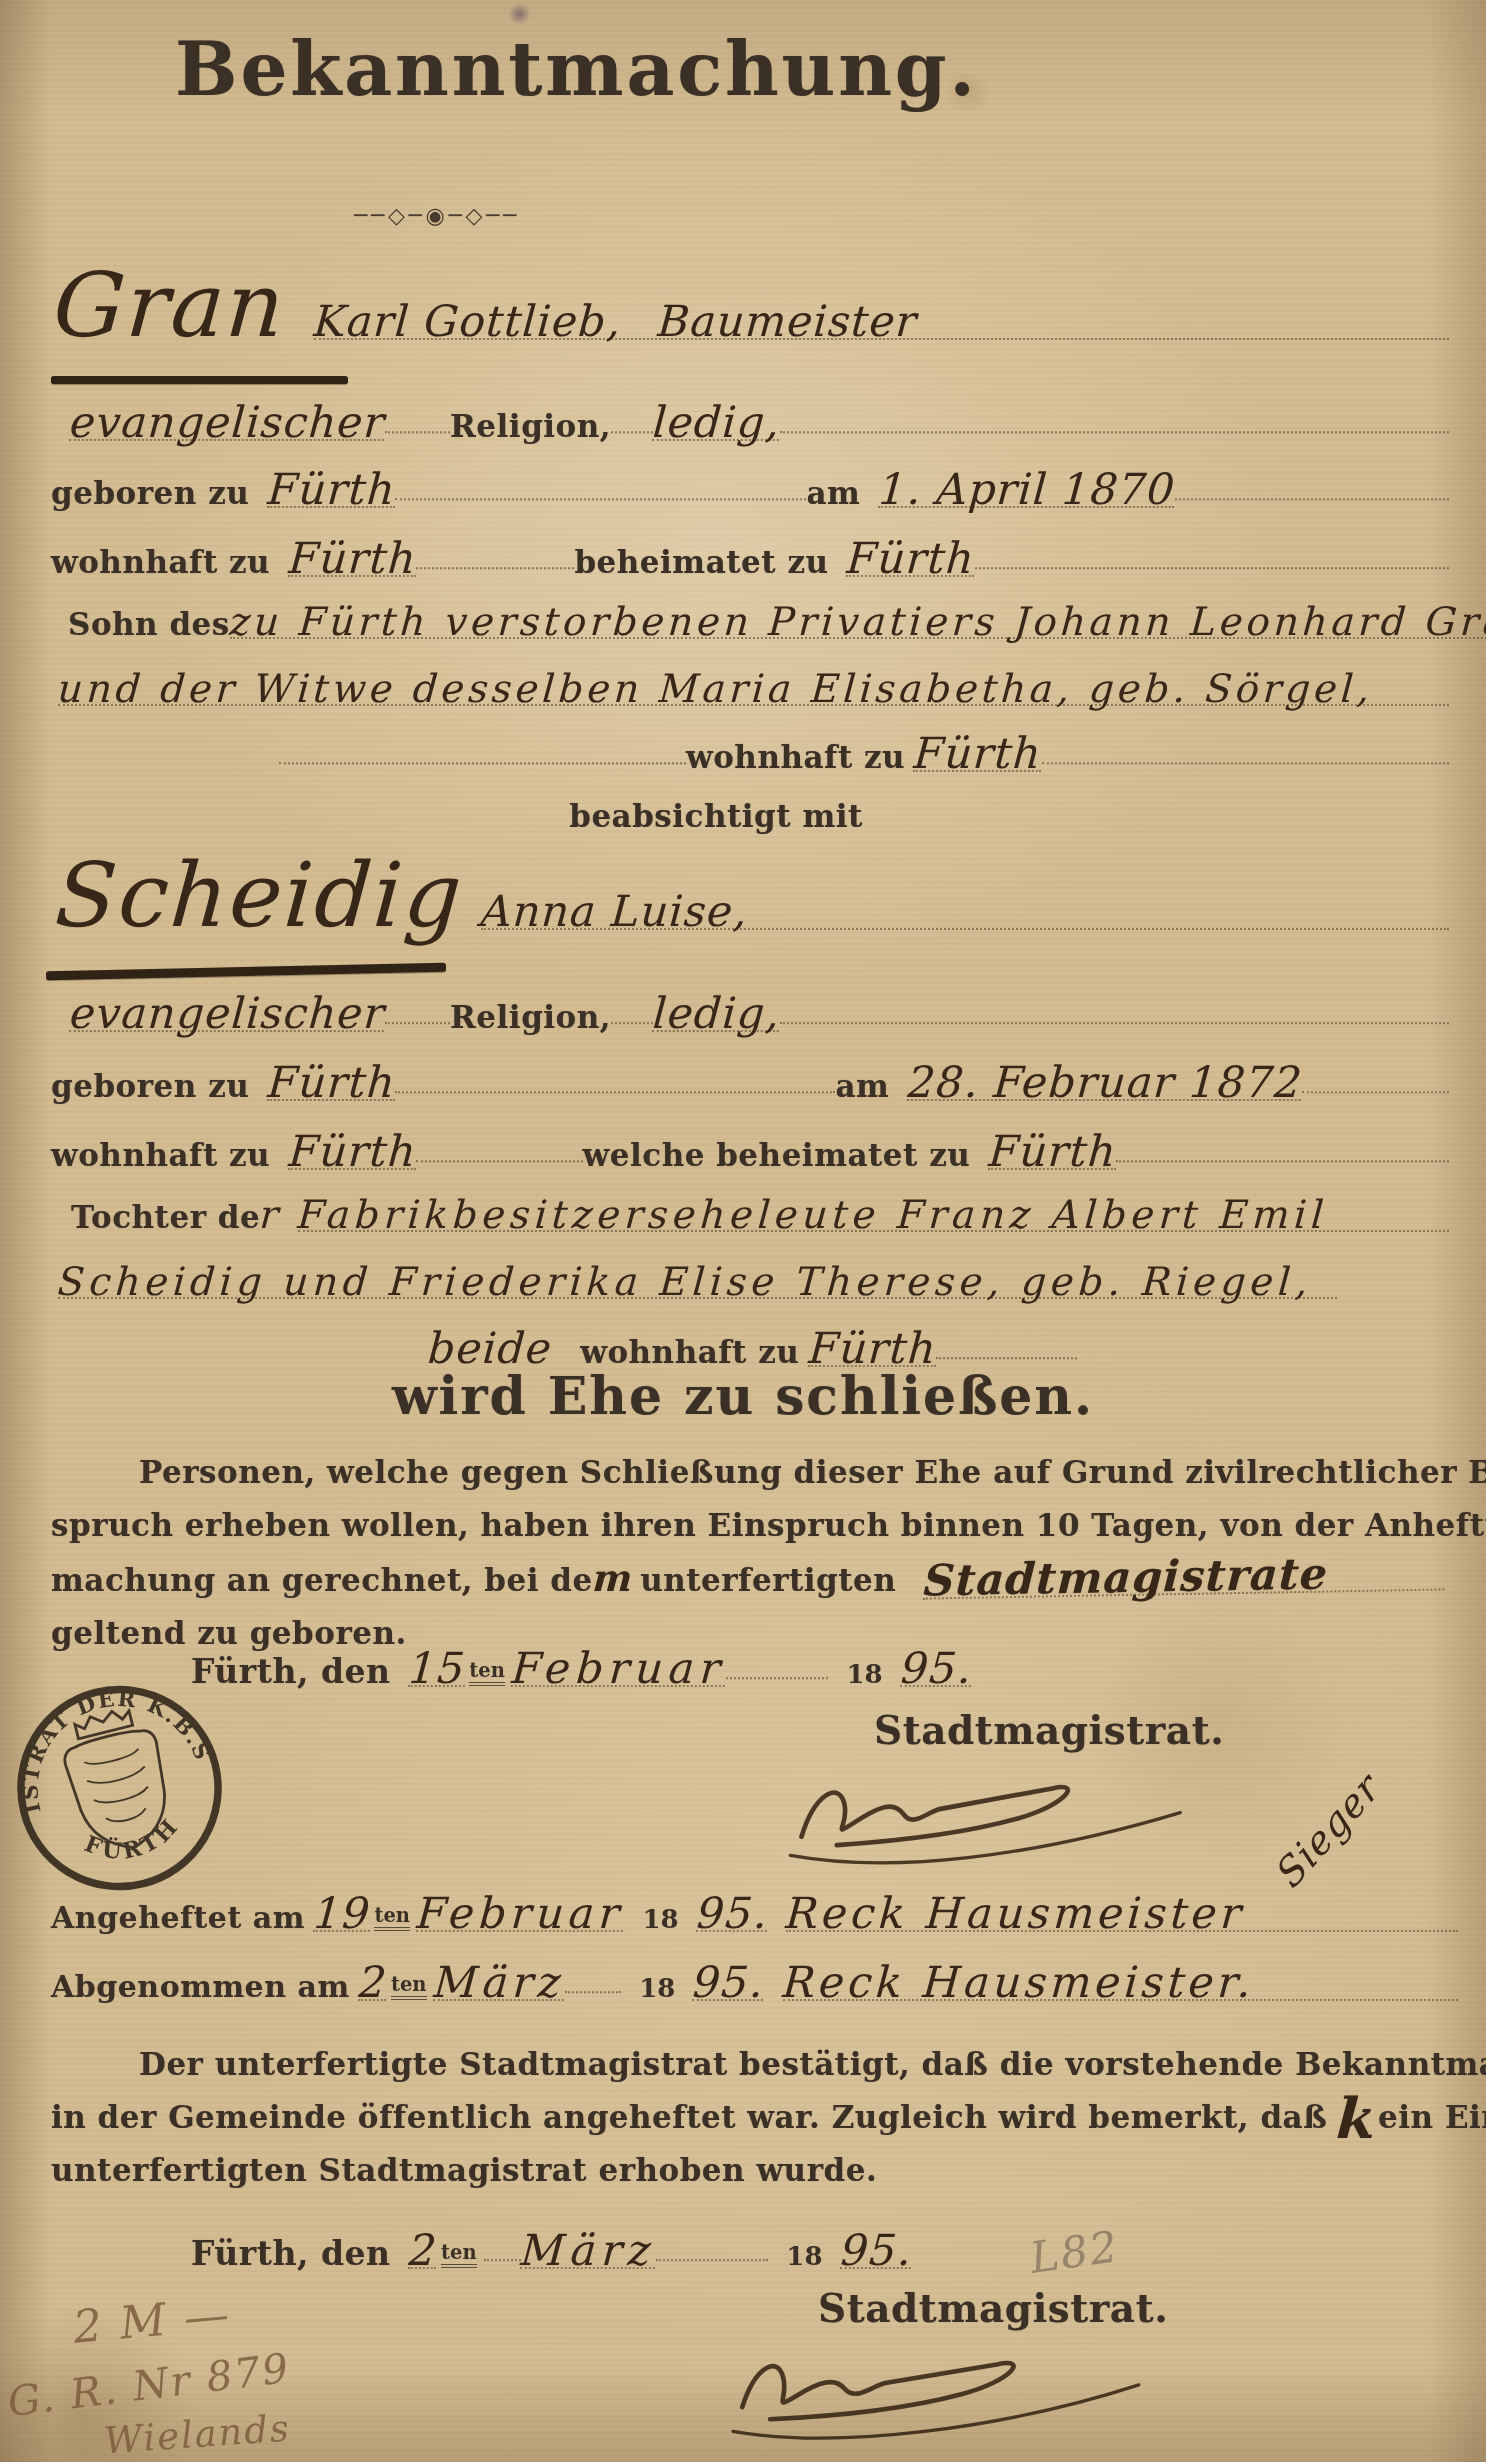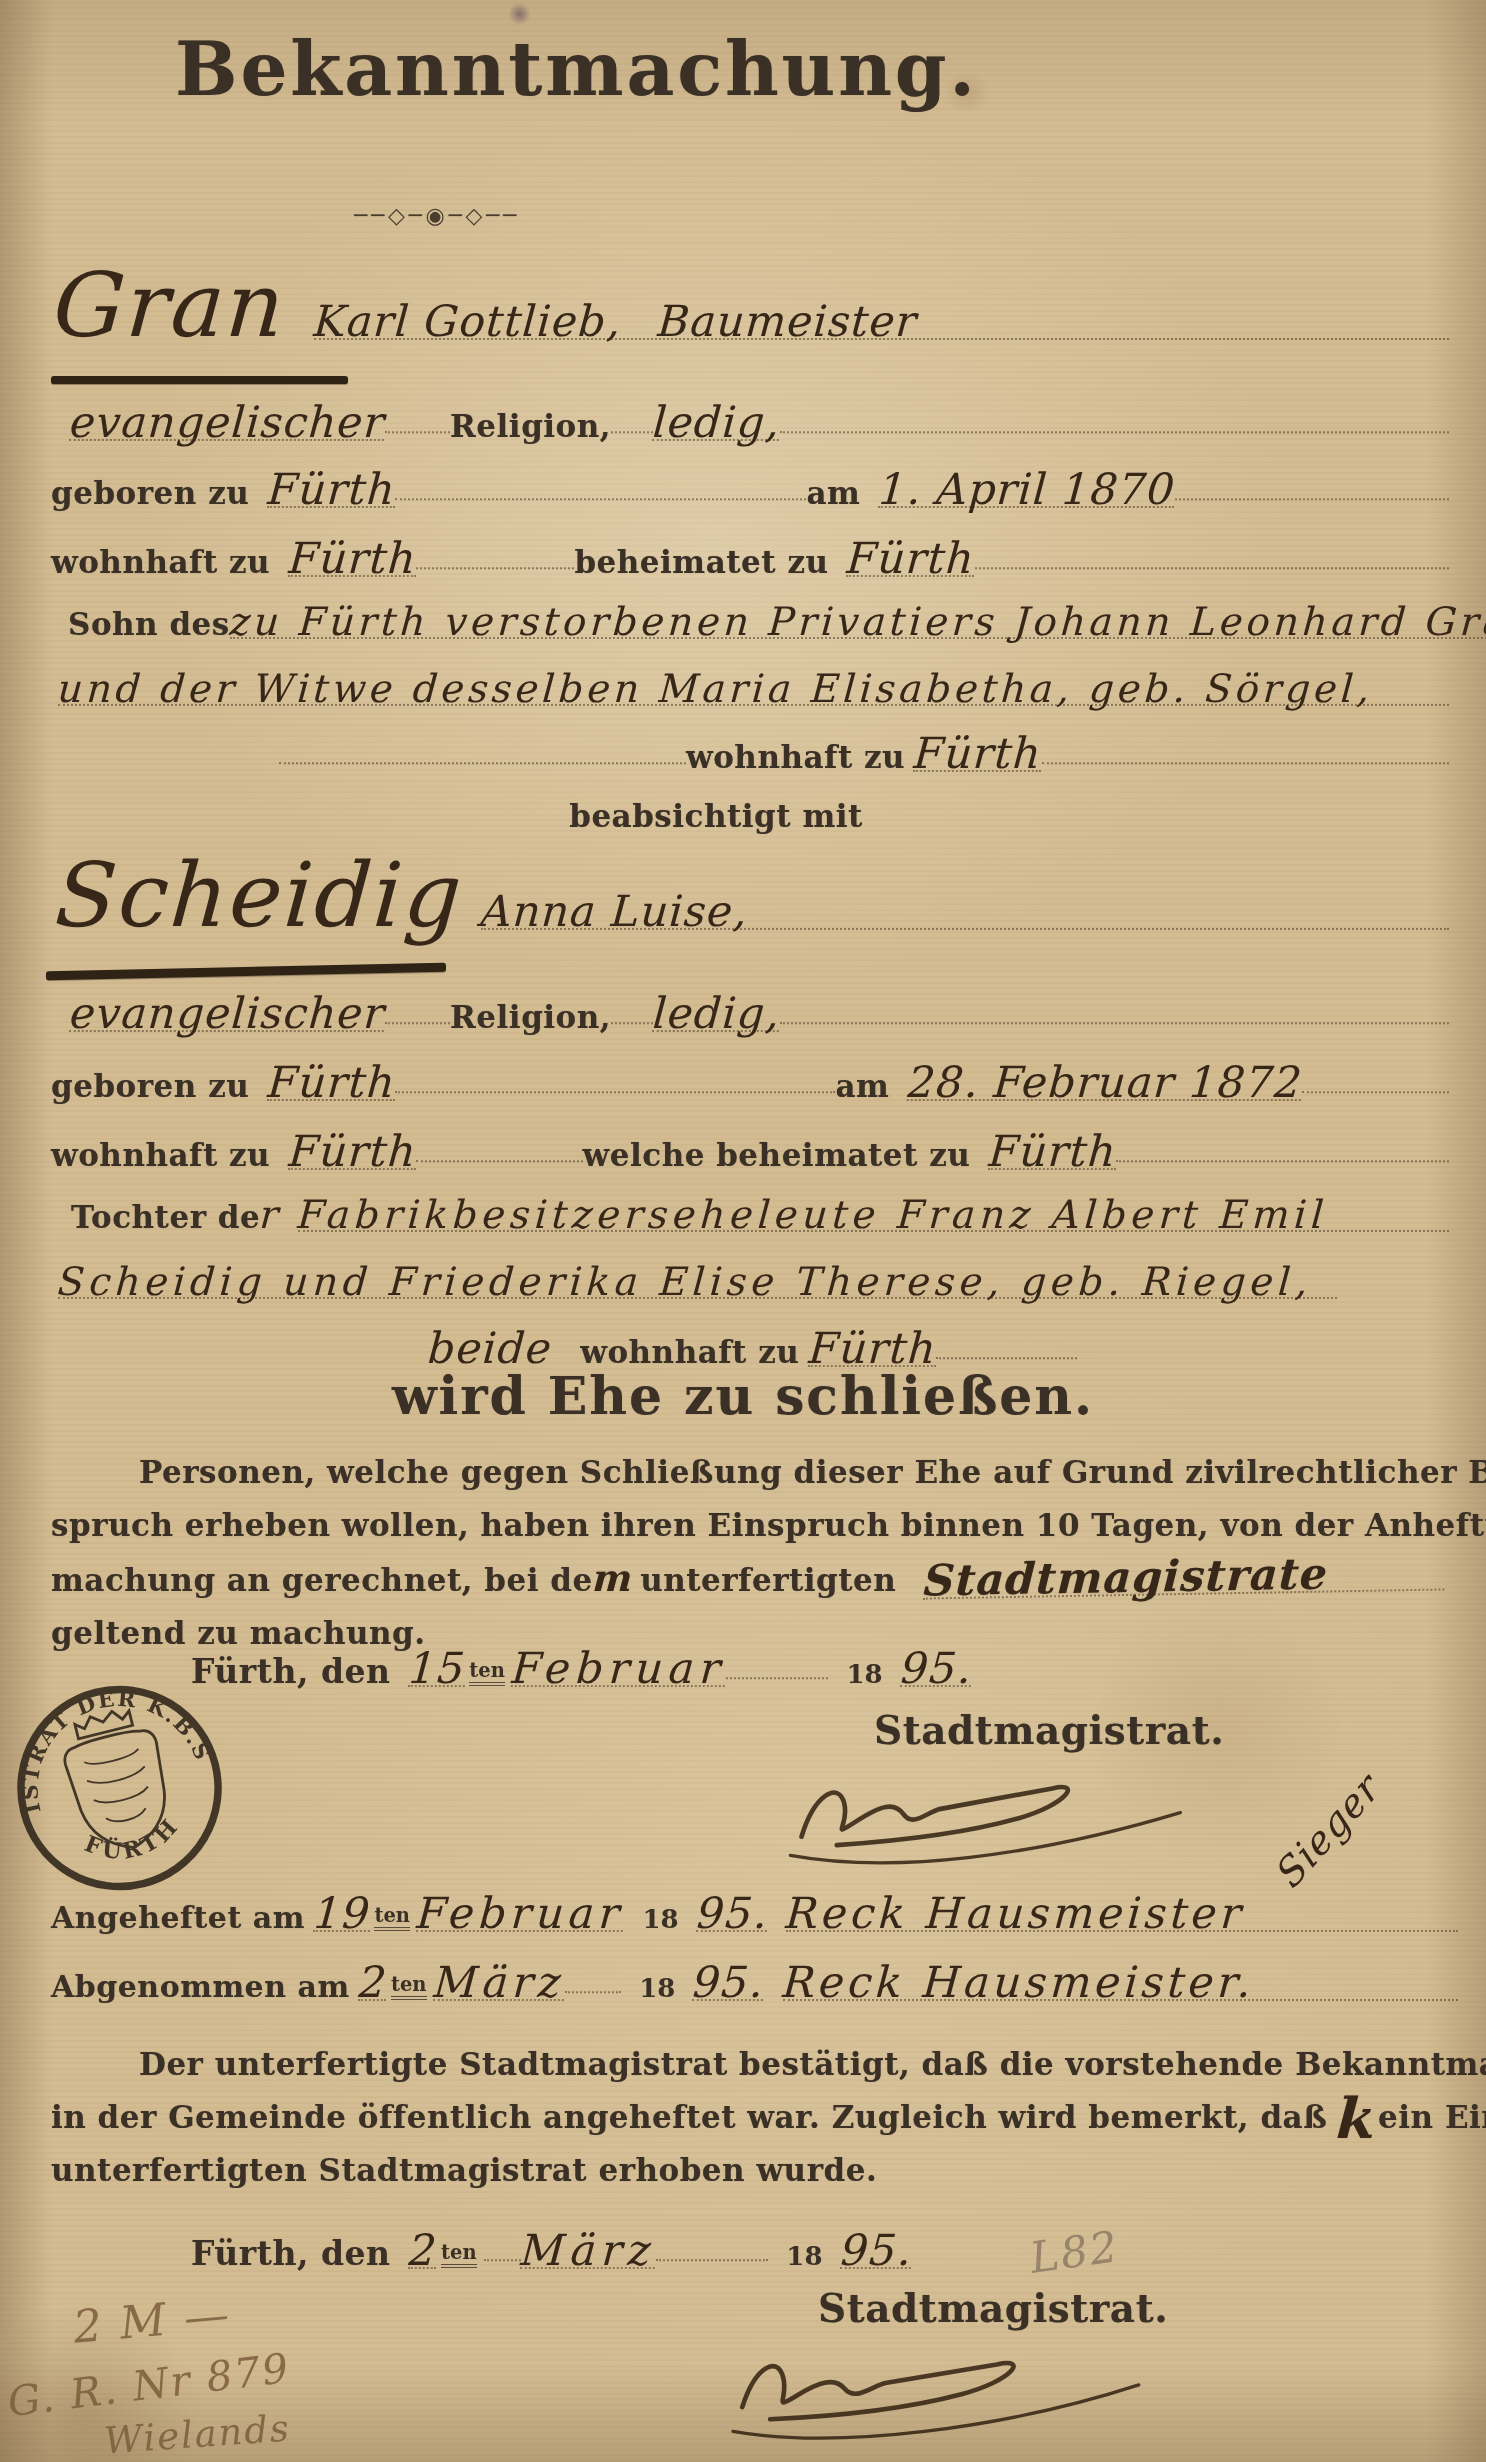--- a/index.html
+++ b/index.html
@@ -189,21 +189,21 @@
 <div class="para fr fr-body" style="top:1446px;">
   <span class="pline" style="text-indent:88px;">Personen, welche gegen Schließung dieser Ehe auf Grund zivilrechtlicher Bestimmungen Ein=</span>
   <span class="pline">spruch erheben wollen, haben ihren Einspruch binnen 10 Tagen, von der Anheftung dieser Bekannt=</span>
   <span class="pline" style="display:flex;align-items:baseline;">
     <span>machung an gerechnet, bei de</span>
       <span class="hw" style="font-size:37px;">m</span>
     <span style="margin-left:7.4px;">unterfertigten</span>
     <span class="gap30"></span>
     <span class="grow1 hw hw-val hw-u" style="transform:skewX(-4deg) rotate(-1deg);">Stadtmagistrate</span>
   </span>
-  <span class="pline">geltend zu machung.</span>
+  <span class="pline">geltend zu geboren.</span>
 </div>
 
 <div class="row" style="left:191px;top:1651px;">
   <span class="fr" style="font-size:33px;">Fürth, den</span>
   <span class="gap20"></span>
   <span class="hw hw-val hw-u">15</span>
   <span class="sup-ten">ten</span>
   <span class="hw hw-val hw-u" style="letter-spacing:5.6px;">Februar</span>
   <span class="dots" style="width:102px;"></span>
   <span class="p18">18</span>

